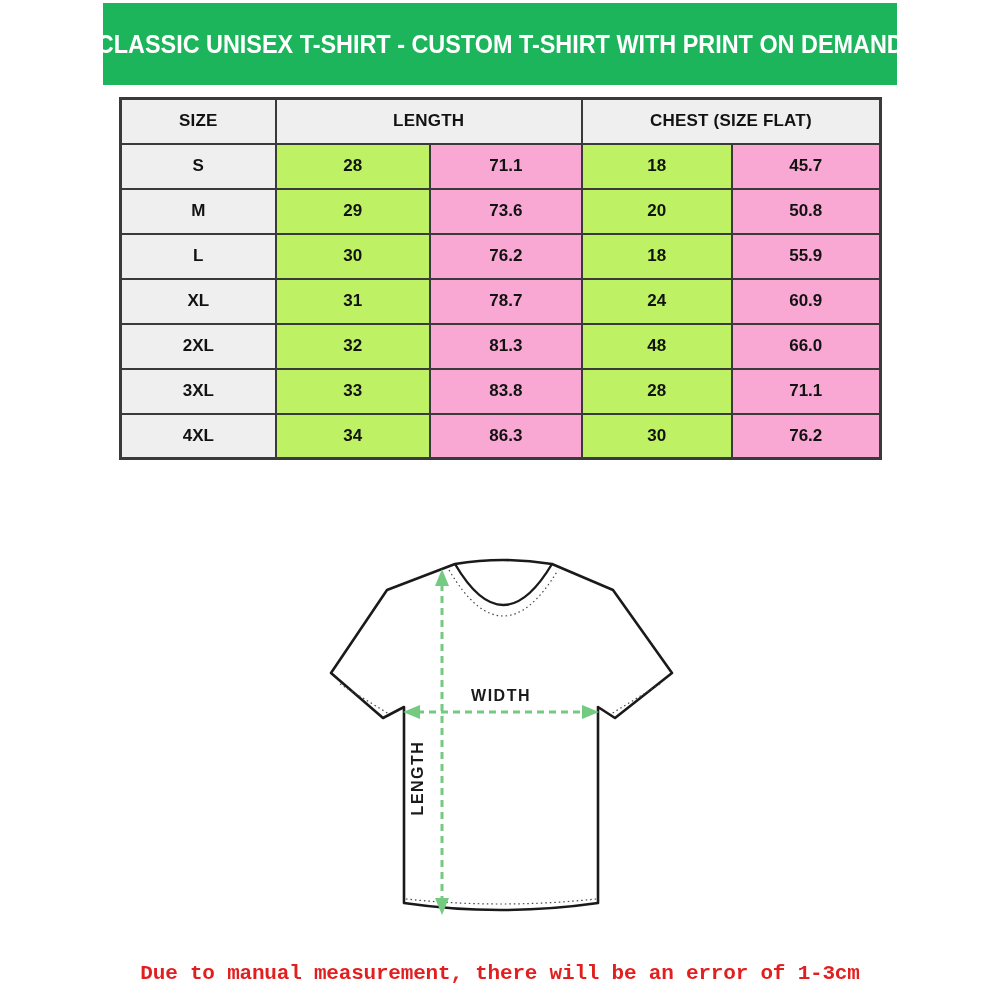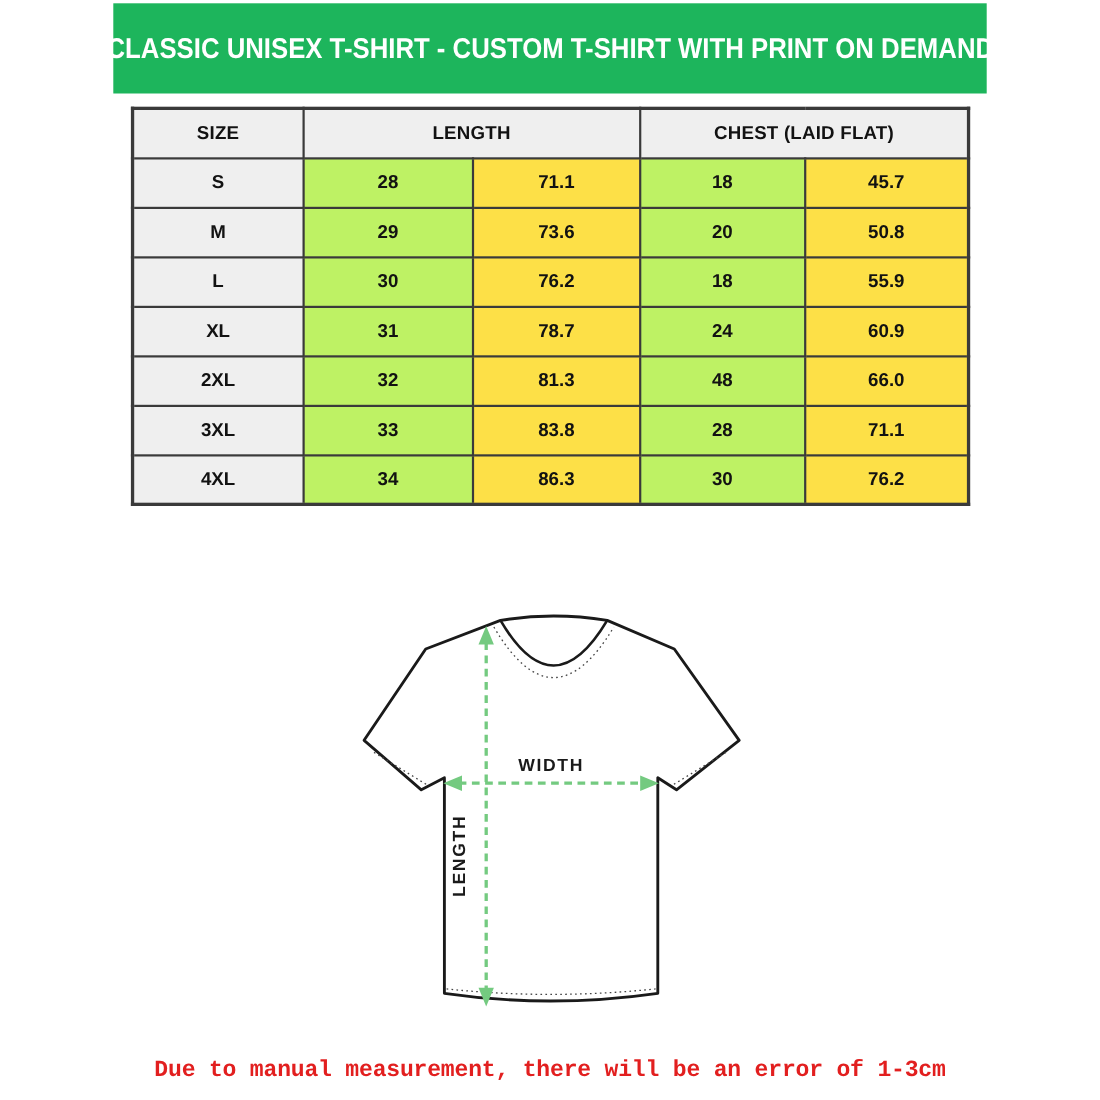--- a/index.html
+++ b/index.html
@@ -29,21 +29,21 @@
   table.size-table th, table.size-table td {
     border: 2px solid #3a3a3a;
     height: 45px;
     text-align: center; vertical-align: middle;
     font-weight: 700; font-size: 17px; color: #121212;
     padding: 0;
   }
   table.size-table th { background: #efefef; letter-spacing: 0.2px; }
   td.col-size { background: #efefef; }
   td.col-in   { background: #bef264; }
-  td.col-cm   { background: #fde047; }
+  td.col-cm   { background: #f9a8d4; }
 
   
   .diagram { position: absolute; left: 310px; top: 550px; width: 380px; height: 390px; }
 
   
   .footer-note {
     position: absolute; left: 0; top: 962px; width: 1000px;
     text-align: center;
     color: #e21f1f; font-weight: 700; font-size: 21px;
     letter-spacing: -0.2px;
@@ -63,21 +63,21 @@
       <col style="width:20.4%">
         <col style="width:20.3%">
         <col style="width:20%">
         <col style="width:19.7%">
         <col style="width:19.6%">
     </colgroup>
     <thead>
       <tr>
         <th>SIZE</th>
         <th colspan="2">LENGTH</th>
-        <th colspan="2">CHEST (LAID FLAT)</th>
+        <th colspan="2">CHEST (SIZE FLAT)</th>
       </tr>
     </thead>
     <tbody>
         <tr>
           <td class="col-size">S</td>
           <td class="col-in">28</td>
           <td class="col-cm">71.1</td>
           <td class="col-in">18</td>
           <td class="col-cm">45.7</td>
         </tr>

